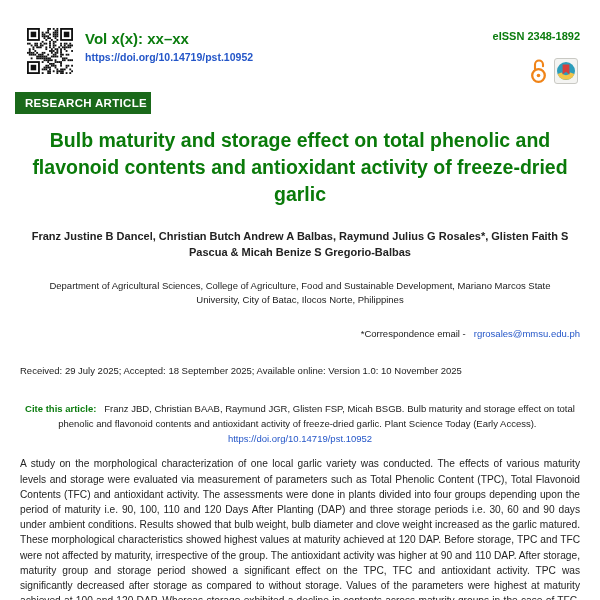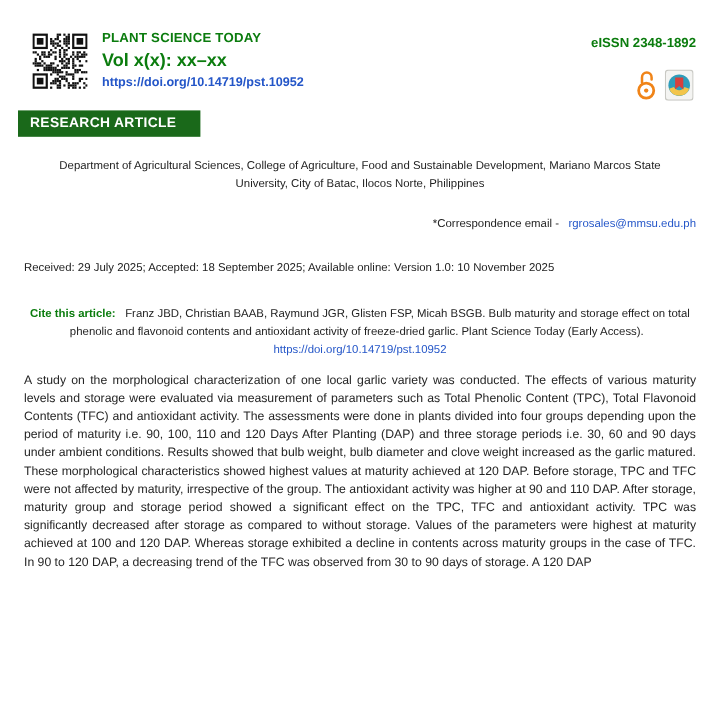--- a/index.html
+++ b/index.html
@@ -12,21 +12,21 @@
   .hdr-mid{margin-left:12px;flex:1 1 auto;}
   .journal-name{color:#0b7c0e;font-weight:bold;font-size:11px;letter-spacing:.2px;}
   .vol-line{color:#0b7c0e;font-weight:bold;font-size:15px;margin-top:4px;}
   .doi-line{color:#2456c8;font-weight:bold;font-size:10.5px;margin-top:4px;cursor:pointer;}
   .hdr-right{display:flex;flex-direction:column;align-items:flex-end;margin-top:4px;}
   .eissn{color:#0b7c0e;font-weight:bold;font-size:11px;white-space:nowrap;}
   .icon-row{display:flex;align-items:flex-end;gap:7px;margin-top:16px;margin-right:2px;}
 
   
   .badge{display:inline-block;background:#1a691a;color:#ffffff;font-weight:bold;font-size:11.5px;
-         padding:5px 20px 5px 10px;margin-left:-5px;margin-top:8px;letter-spacing:.3px;}
+         padding:5px 4px 5px 10px;margin-left:-5px;margin-top:8px;letter-spacing:.3px;}
 
   
   .title{color:#0a7a0a;font-weight:bold;font-size:19.5px;line-height:1.38;text-align:center;margin:13px auto 0 auto;width:96%;}
   .authors{font-weight:bold;font-size:11px;line-height:1.5;text-align:center;margin:20px auto 0 auto;width:99%;color:#222;}
   .affil{font-size:9.5px;line-height:1.55;text-align:center;margin:18px auto 0 auto;width:94%;color:#222;}
   .corres{font-size:9.5px;text-align:right;margin-top:20px;color:#222;}
   .email-link{color:#2456c8;cursor:pointer;}
   .dates{font-size:9.5px;margin-top:26px;color:#222;}
   .cite{font-size:9.5px;line-height:1.55;text-align:center;margin:26px auto 0 auto;width:100%;color:#222;}
   .cite-label{color:#0b7c0e;font-weight:bold;text-align:center;}
@@ -251,21 +251,20 @@
         <rect x="1" y="1" width="5" height="5" fill="#fff"></rect>
         <rect x="2" y="2" width="3" height="3" fill="#111"></rect>
         <rect x="18" y="0" width="7" height="7" fill="#111"></rect>
         <rect x="19" y="1" width="5" height="5" fill="#fff"></rect>
         <rect x="20" y="2" width="3" height="3" fill="#111"></rect>
         <rect x="0" y="18" width="7" height="7" fill="#111"></rect>
         <rect x="1" y="19" width="5" height="5" fill="#fff"></rect>
         <rect x="2" y="20" width="3" height="3" fill="#111"></rect>
       </svg>
     <div class="hdr-mid">
-      <div class="journal-name">PLANT SCIENCE TODAY</div>
       <div class="vol-line">Vol x(x): xx–xx</div>
       <div class="doi-line">https://doi.org/10.14719/pst.10952</div>
     </div>
     <div class="hdr-right">
       <div class="eissn">eISSN 2348-1892</div>
       <div class="icon-row">
 
         <svg width="17" height="26" viewBox="0 0 17 26">
           <path d="M5,11 V6.5 a4,4 0 0 1 8,0 V8.2" fill="none" stroke="#f08418" stroke-width="2.1" stroke-linecap="round"></path>
           <circle cx="8.5" cy="17.5" r="6.3" fill="none" stroke="#f08418" stroke-width="2.3"></circle>
@@ -279,20 +278,22 @@
           <path d="M8.6,6.5 h6.8 v10 l-3.4,-2.8 l-3.4,2.8 z" fill="#d8403c"></path>
         </svg>
       </div>
     </div>
   </div>
 
   
   <div class="badge">RESEARCH ARTICLE</div>
 
   
+  <h1 class="title" style="margin-bottom:0;">Bulb maturity and storage effect on total phenolic and flavonoid contents and antioxidant activity of freeze-dried garlic</h1>
+  <div class="authors">Franz Justine B Dancel, Christian Butch Andrew A Balbas, Raymund Julius G Rosales*, Glisten Faith S Pascua &amp; Micah Benize S Gregorio-Balbas</div>
   <div class="affil">Department of Agricultural Sciences, College of Agriculture, Food and Sustainable Development, Mariano Marcos State University, City of Batac, Ilocos Norte, Philippines</div>
 
   <div class="corres">
     <span>*Correspondence email -</span>
     <span>&nbsp;</span>
     <span class="email-link">rgrosales@mmsu.edu.ph</span>
   </div>
 
   <div class="dates">Received: 29 July 2025; Accepted: 18 September 2025; Available online: Version 1.0: 10 November 2025</div>
 

